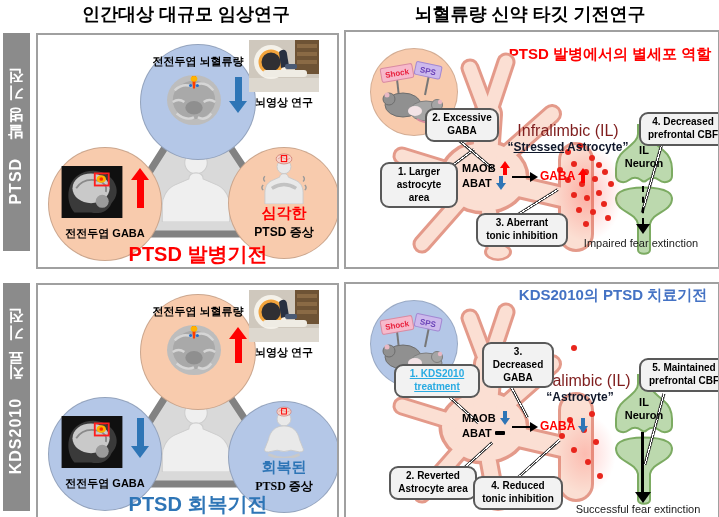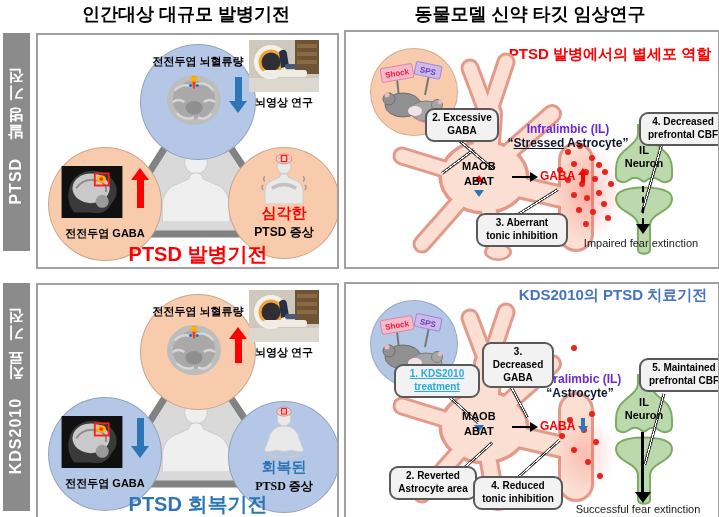--- a/index.html
+++ b/index.html
@@ -42,25 +42,25 @@
   .harr .h{width:0;height:0;border-top:5px solid transparent;border-bottom:5px solid transparent;border-left:8px solid;}
   
   .mtitle{position:absolute;font-weight:bold;font-size:15px;text-align:center;white-space:nowrap;}
   .mice{position:absolute;left:24px;top:16px;width:86px;height:86px;border-radius:50%;border:1px solid rgba(0,0,0,.15);}
   .callout{position:absolute;background:#f2f2f2;border:2px solid #595959;border-radius:9px;
            font-weight:bold;font-size:10px;line-height:1.28;text-align:center;color:#000;padding:2px 4px;z-index:6;}
   .pre{white-space:pre-line;}
   .cyan{color:#29abe2;text-decoration:underline;}
   .tail{position:absolute;height:3px;background:linear-gradient(#3a3a3a 0 1px,#fff 1px 2px,#3a3a3a 2px 3px);transform-origin:0 50%;z-index:5;}
   .region{position:absolute;text-align:center;z-index:6;}
-  .region .r1{font-weight:bold;font-size:12px;color:#6d28d9;}
+  .region .r1{font-weight:normal;font-size:16px;color:#7f1d1d;}
   .region .r2{font-weight:bold;font-size:12px;color:#0f172a;}
   .und{text-decoration:underline;}
   .enz{position:absolute;z-index:6;}
-  .erow{display:flex;align-items:center;gap:3px;height:15px;font-weight:bold;font-size:11px;color:#000;flex-direction:column;}
+  .erow{display:flex;align-items:center;gap:3px;height:15px;font-weight:bold;font-size:11px;color:#000;}
   .gaba{position:absolute;display:flex;align-items:center;gap:2px;font-weight:bold;font-size:12px;color:#ff0000;z-index:6;}
   .blk-bar{display:inline-block;width:10px;height:4px;background:#000;border-radius:1px;}
   .nlabel{position:absolute;text-align:center;font-weight:bold;font-size:11px;color:#000;line-height:1.15;z-index:6;}
   .outcome{position:absolute;text-align:center;font-size:11px;color:#1a1a1a;z-index:6;}
   .dot{position:absolute;width:6px;height:6px;border-radius:50%;background:#e8251c;z-index:5;}
   .glow{position:absolute;background:radial-gradient(ellipse at center,rgba(255,70,60,.33),rgba(255,70,60,0) 70%);z-index:4;}
   .darr{position:absolute;border-left:2px dashed #000;z-index:6;}
   .sarr{position:absolute;width:3px;background:#000;z-index:6;}
   .ahead{position:absolute;width:0;height:0;border-left:7px solid transparent;border-right:7px solid transparent;border-top:10px solid #000;z-index:6;}
   .neuron,.astro,.micesvg,.photo-svg{position:absolute;}
@@ -150,22 +150,22 @@
     </symbol>
     <symbol id="neuronshape" viewBox="0 0 60 135">
       <path d="M24,0 L36,0 L36,10 C36,16 42,20 50,27 C56,32 58,37 58,45 L58,52 C58,58 50,60 45,56 C41,53 37,53 33,56 C31,58 29,58 27,56 C23,53 19,53 15,56 C10,60 2,58 2,52 L2,45 C2,37 4,32 10,27 C18,20 24,16 24,10 Z" fill="#bcd9ae" stroke="#7cab62" stroke-width="2"></path>
       <path d="M6,68 C16,62 44,62 54,68 C60,72 59,80 52,85 C45,90 38,92 36,100 L36,126 C36,131 24,131 24,126 L24,100 C22,92 15,90 8,85 C1,80 0,72 6,68 Z" fill="#bcd9ae" stroke="#7cab62" stroke-width="2"></path>
     </symbol>
   </defs>
 </svg>
 
 <div class="stage">
 
-  <div class="hdr" style="left:36px;width:300px;">인간대상 대규모 발병기전</div>
-  <div class="hdr" style="left:344px;width:372px;">동물모델 신약 타깃 임상연구</div>
+  <div class="hdr" style="left:36px;width:300px;">인간대상 대규모 임상연구</div>
+  <div class="hdr" style="left:344px;width:372px;">뇌혈류량 신약 타깃 기전연구</div>
 
   <div class="vbar" style="top:33px;height:218px;">
     <span class="vtxt">PTSD 발병 기전</span>
   </div>
   <div class="vbar" style="top:283px;height:228px;">
     <span class="vtxt">KDS2010 치료 기전</span>
   </div>
   <div class="strip" style="top:63px;height:169px;"></div>
   <div class="strip" style="top:308px;height:176px;"></div>
 
@@ -313,20 +313,22 @@
     <div class="darr" style="left:296px;top:154px;height:38px;"></div>
     <div class="ahead" style="left:290px;top:192px;"></div>
     <div class="region" style="left:146px;top:90px;width:152px;">
       <div class="r1">Infralimbic (IL)</div>
       <div class="r2"><span>“</span><span class="und">Stressed</span><span> Astrocyte”</span></div>
     </div>
     <div class="tail" style="left:96px;top:140px;width:40px;transform:rotate(-37deg);"></div>
     <div class="tail" style="left:112px;top:106px;width:46px;transform:rotate(40deg);"></div>
     <div class="tail" style="left:172px;top:181px;width:47px;transform:rotate(-32deg);"></div>
     <div class="tail" style="left:316px;top:110px;width:72px;transform:rotate(106deg);"></div>
+    <div class="callout pre" style="left:34px;top:130px;width:66px;">1. Larger
+astrocyte area</div>
     <div class="callout pre" style="left:79px;top:76px;width:62px;">2. Excessive
 GABA</div>
     <div class="callout pre" style="left:130px;top:181px;width:80px;">3. Aberrant
 tonic inhibition</div>
     <div class="callout pre" style="left:293px;top:80px;width:76px;">4. Decreased
 prefrontal CBF</div>
     <div class="enz" style="left:116px;top:128px;">
       <div class="erow">
           <span>MAOB</span>
           <span class="arr sm up" style="width:12px;height:14px;color:#ff0000;">

